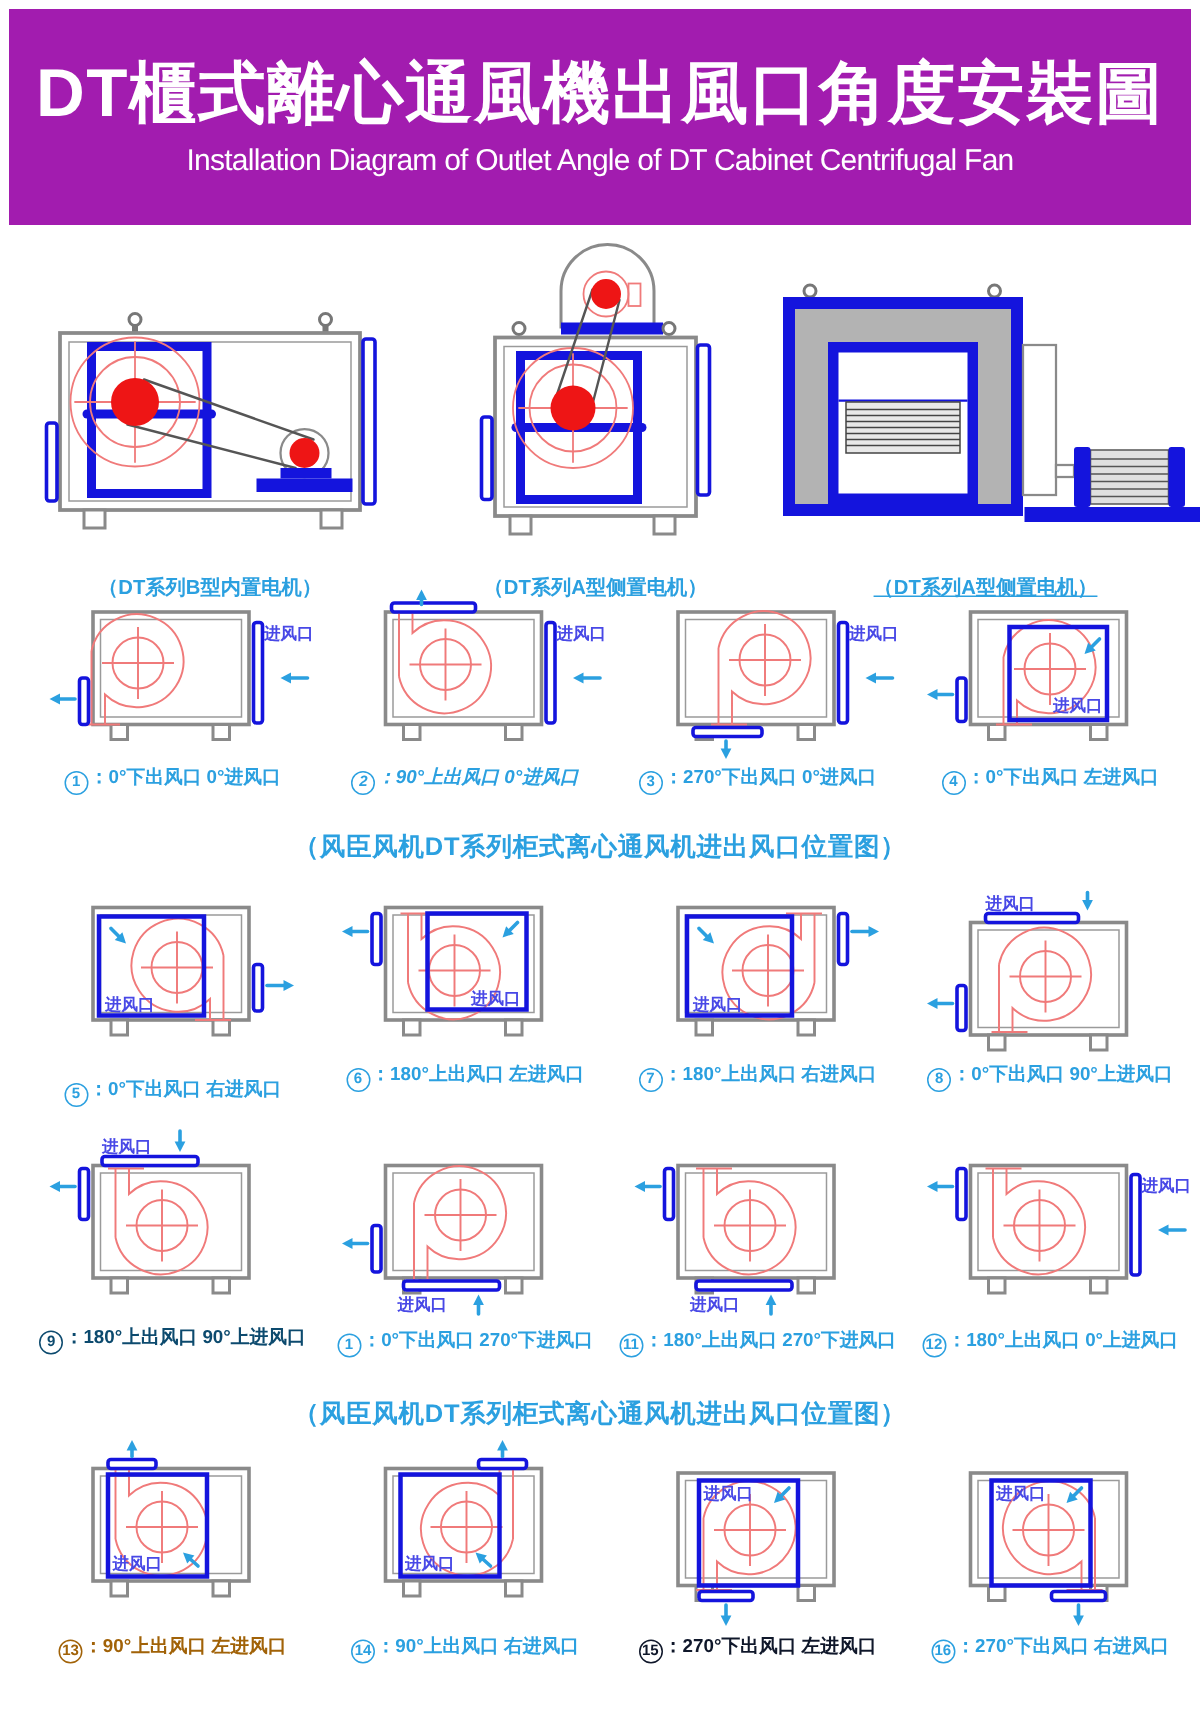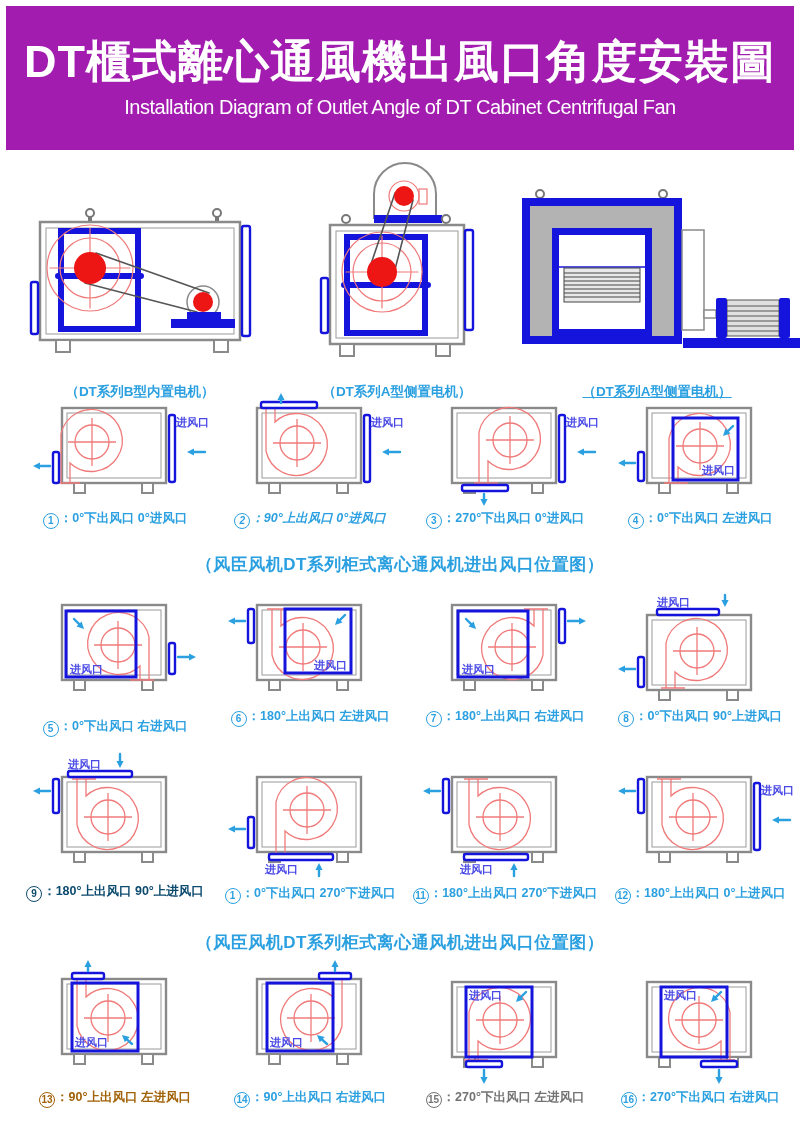--- a/index.html
+++ b/index.html
@@ -511,21 +511,21 @@
           <g>
             <line x1="116" y1="34" x2="109.53553390593274" y2="40.46446609406726" stroke="#2ba0e0" stroke-width="2.4" stroke-linecap="round"></line>
             <polygon points="106,44 108.40416305603426,36.5046681194226 113.4953318805774,41.59583694396574" fill="#2ba0e0"></polygon>
           </g>
           <rect x="56" y="103" width="36" height="6" rx="2" fill="#fff" stroke="#1414dd" stroke-width="2.4"></rect>
           <g>
             <line x1="74" y1="112" x2="74" y2="121" stroke="#2ba0e0" stroke-width="2.4" stroke-linecap="round"></line>
             <polygon points="74,126 70.4,119 77.6,119" fill="#2ba0e0"></polygon>
           </g>
         </svg>
-        <div class="dcap" style="top: 131px; color: #737373;"><span class="cnum">15</span>：270°下出风口 左进风口</div>
+        <div class="dcap" style="top: 131px; color: #0f172a;"><span class="cnum">15</span>：270°下出风口 左进风口</div>
       </div>
       <div class="cell" style="left: 605px; top: 958px; height: 155px;">
         <svg width="190" height="131" viewBox="0 0 190 131">
           <rect x="42" y="24" width="104" height="75" fill="#fff" stroke="#8a8a8a" stroke-width="2.4"></rect>
           <rect x="47" y="29" width="94" height="65" fill="none" stroke="#9a9a9a" stroke-width="1"></rect>
           <rect x="54" y="99" width="11" height="10" fill="#fff" stroke="#8a8a8a" stroke-width="2"></rect>
           <rect x="122" y="99" width="11" height="10" fill="#fff" stroke="#8a8a8a" stroke-width="2"></rect>
           <g transform="translate(94 62) scale(-1 1)" fill="none" stroke="#f07a7a" stroke-width="1.3">
             <circle cx="0" cy="0" r="17"></circle>
             <line x1="-24" y1="0" x2="24" y2="0"></line>

